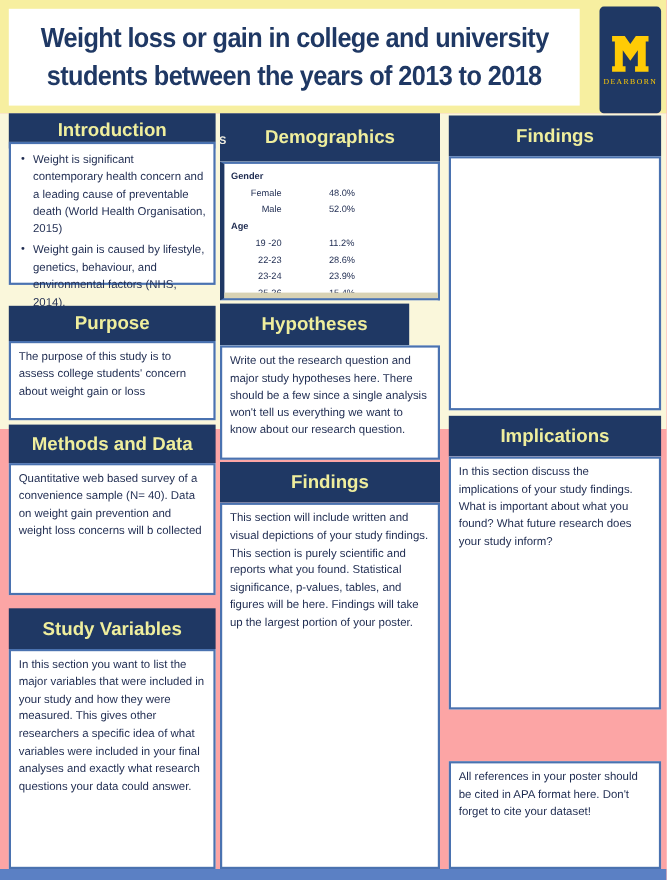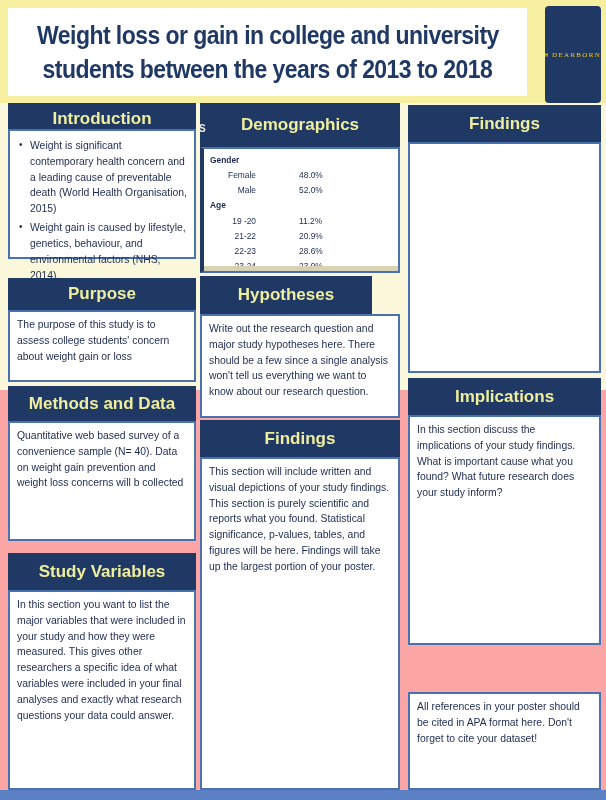--- a/index.html
+++ b/index.html
@@ -8,21 +8,21 @@
   .bg-top{position:absolute;left:0;top:0;width:606px;height:103px;background:#F7EFA0;}
   .bg-mid{position:absolute;left:0;top:103px;width:606px;height:287px;background:#FAF7DB;}
   .bottom-strip{position:absolute;left:0;top:790px;width:606px;height:10px;background:#5B80C4;}
 
   .title-box{position:absolute;left:8px;top:8px;width:519px;height:88px;background:#ffffff;
     display:flex;flex-direction:column;align-items:center;justify-content:center;}
   .title-line{white-space:nowrap;color:#1F3864;font-weight:800;font-size:25px;line-height:34px;
     letter-spacing:-0.6px;transform:scaleX(0.92);transform-origin:center;}
 
   .logo-box{position:absolute;left:545px;top:6px;width:56px;height:97px;background:#1F3864;
-    border-radius:4px;display:flex;flex-direction:row;align-items:center;justify-content:center;gap:4px;}
+    border-radius:4px;display:flex;flex-direction:column;align-items:center;justify-content:center;gap:4px;}
   .logo-m{width:36px;height:34px;display:block;}
   .logo-word{color:#FFCB05;font-family:"Liberation Serif",serif;font-size:7px;letter-spacing:1.3px;}
 
   .hdr{position:absolute;background:#1F3864;color:#EFEE9D;font-weight:700;font-size:17px;
     display:flex;align-items:center;justify-content:center;text-align:center;}
   .bdy{position:absolute;background:#ffffff;border:2px solid #4A72B0;box-sizing:border-box;
     color:#1E2B50;font-size:10.4px;line-height:1.52;padding:5px 7px;}
 
   .bullets{margin:2px 0 0 0;padding-left:13px;list-style:none;}
   .bullets li{position:relative;margin-bottom:3px;}
@@ -101,24 +101,20 @@
       <div class="demo-row">
         <span class="demo-label">Male</span>
         <span class="demo-val">52.0%</span>
       </div>
       <div class="demo-group">Age</div>
       <div class="demo-row">
         <span class="demo-label">19 -20</span>
         <span class="demo-val">11.2%</span>
       </div>
       <div class="demo-row">
-        <span class="demo-label">21-22</span>
-        <span class="demo-val">20.9%</span>
-      </div>
-      <div class="demo-row">
         <span class="demo-label">22-23</span>
         <span class="demo-val">28.6%</span>
       </div>
       <div class="demo-row">
         <span class="demo-label">23-24</span>
         <span class="demo-val">23.9%</span>
       </div>
       <div class="demo-row">
         <span class="demo-label">25-26</span>
         <span class="demo-val">15.4%</span>
@@ -145,21 +141,21 @@
     <span>Findings</span>
   </div>
   <div class="bdy" style="left:408px;top:142px;width:193px;height:231px;">
     <span></span>
   </div>
 
   <div class="hdr" style="left:408px;top:378px;width:193px;height:37px;">
     <span>Implications</span>
   </div>
   <div class="bdy" style="left:408px;top:415px;width:193px;height:230px;">
-    <span>In this section discuss the implications of your study findings.  What is important cause what you found? What future research does your study inform?</span>
+    <span>In this section discuss the implications of your study findings.  What is important about what you found? What future research does your study inform?</span>
   </div>
 
   <div class="bdy" style="left:408px;top:692px;width:193px;height:98px;">
     <span>All references in your poster should be cited in APA format here. Don't forget to cite your dataset!</span>
   </div>
 
   <div class="bottom-strip"></div>
 </div>
 
 </body></html>

